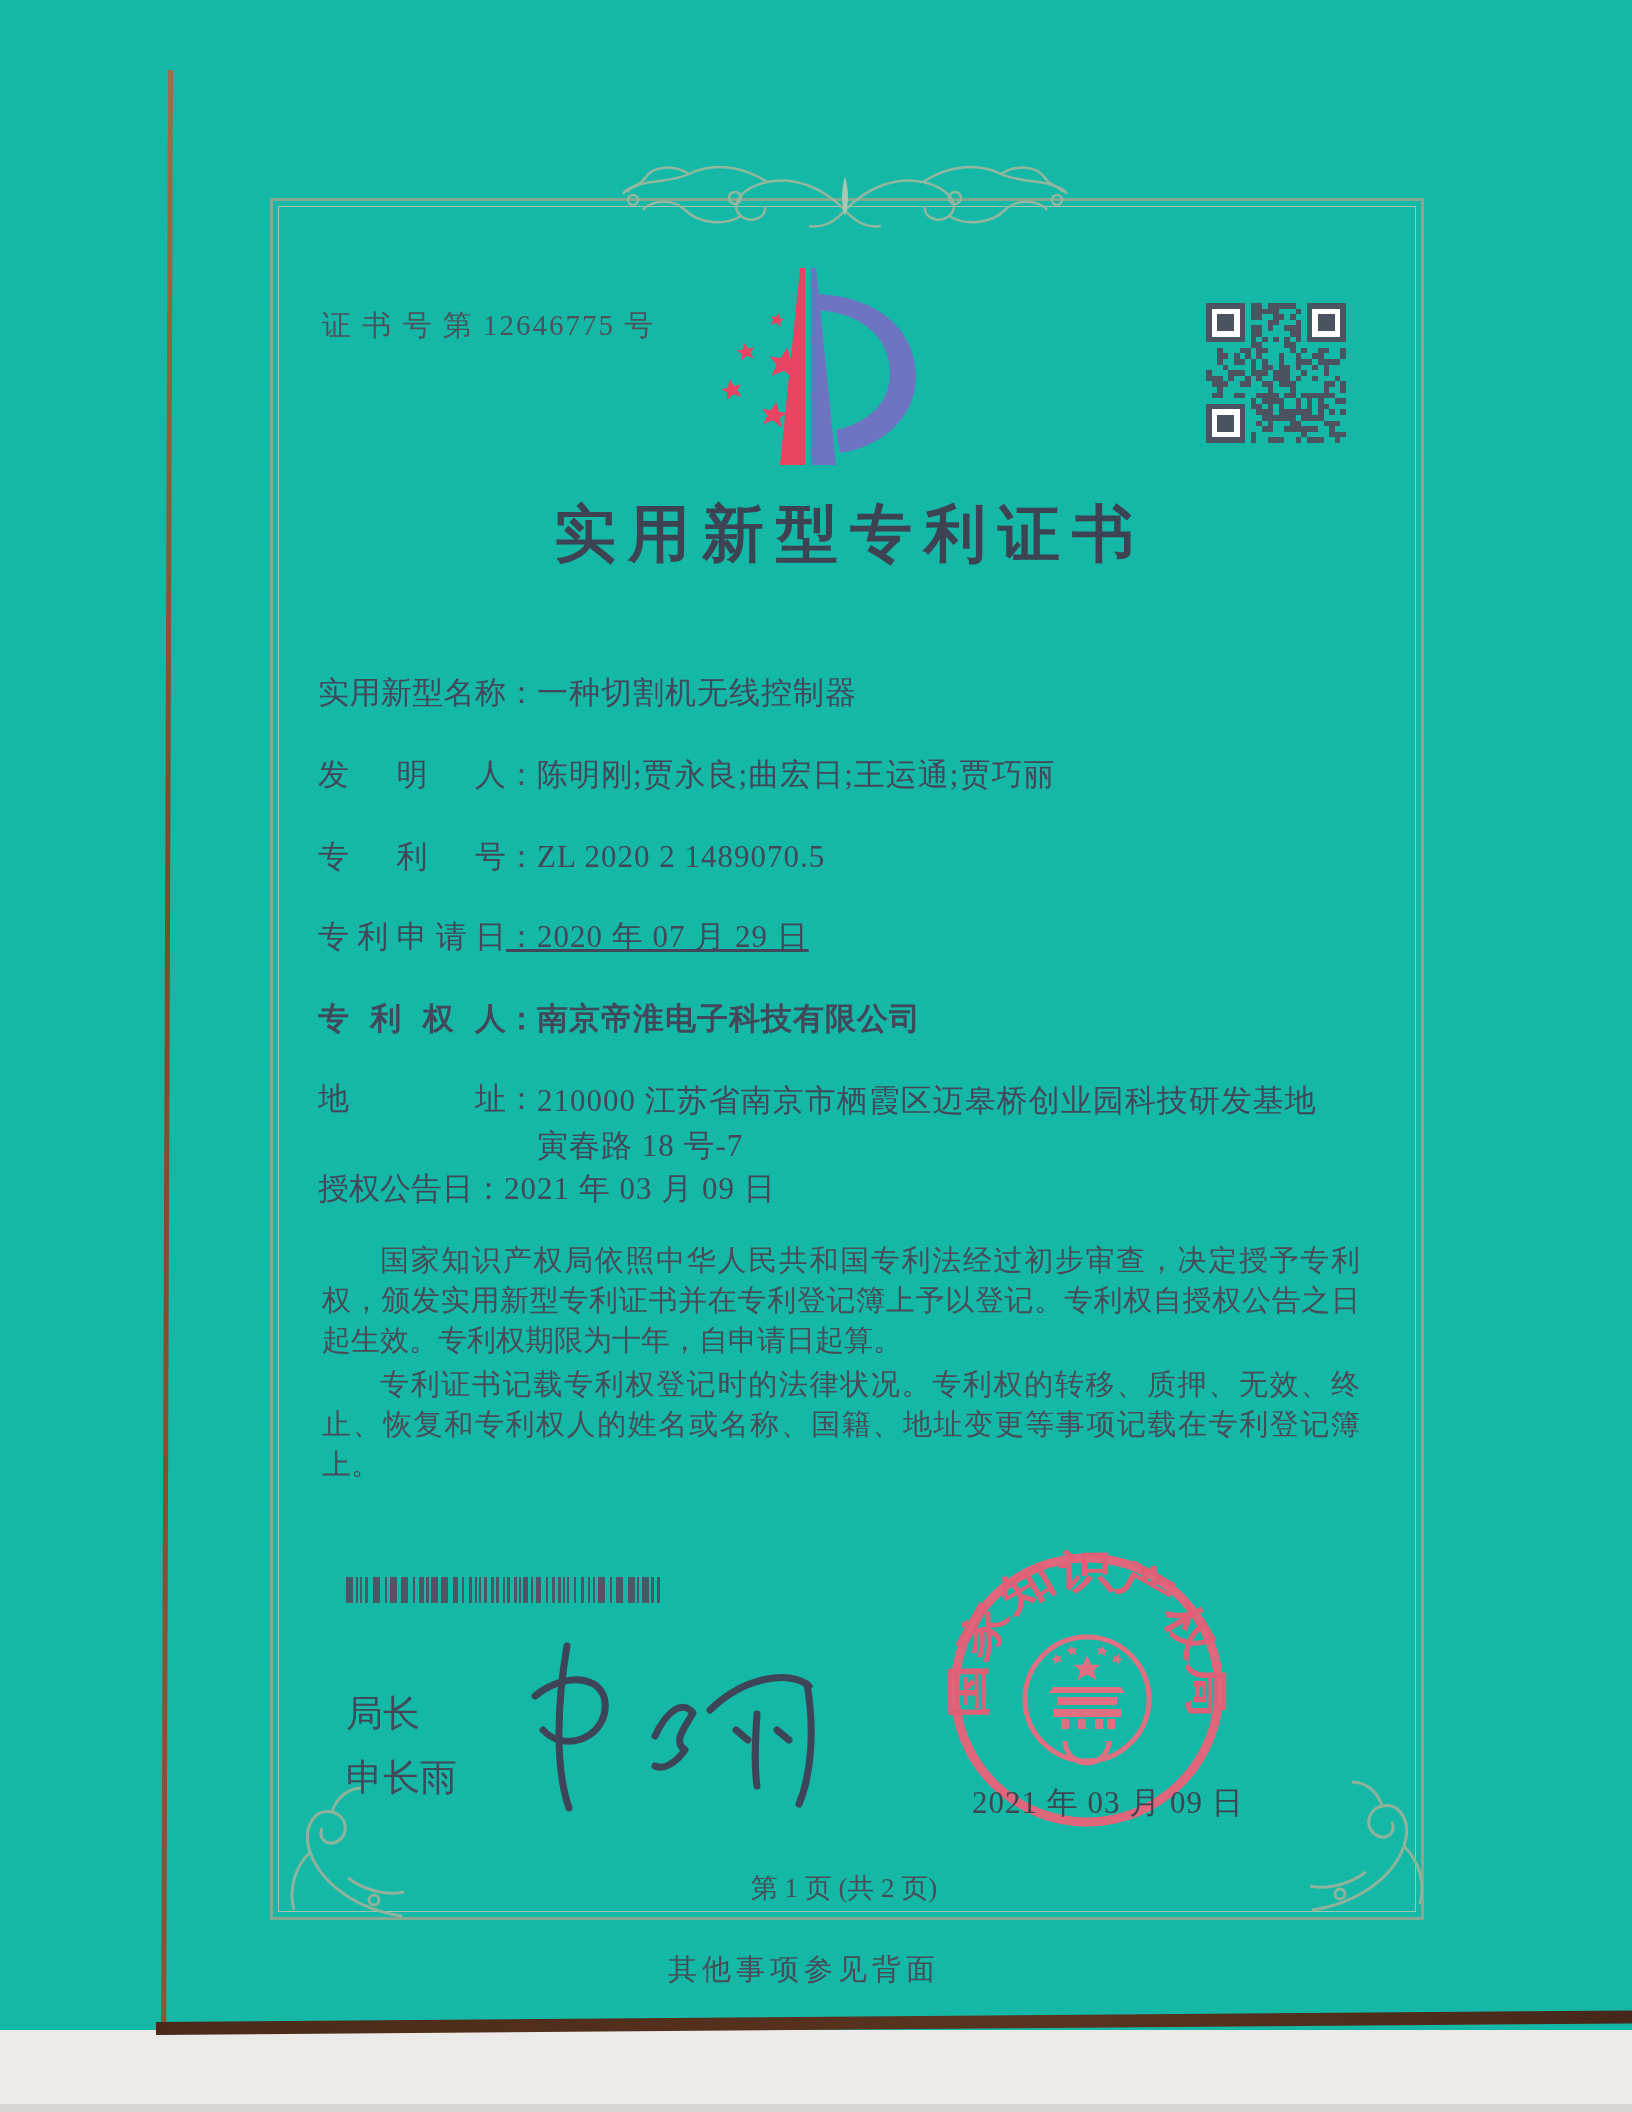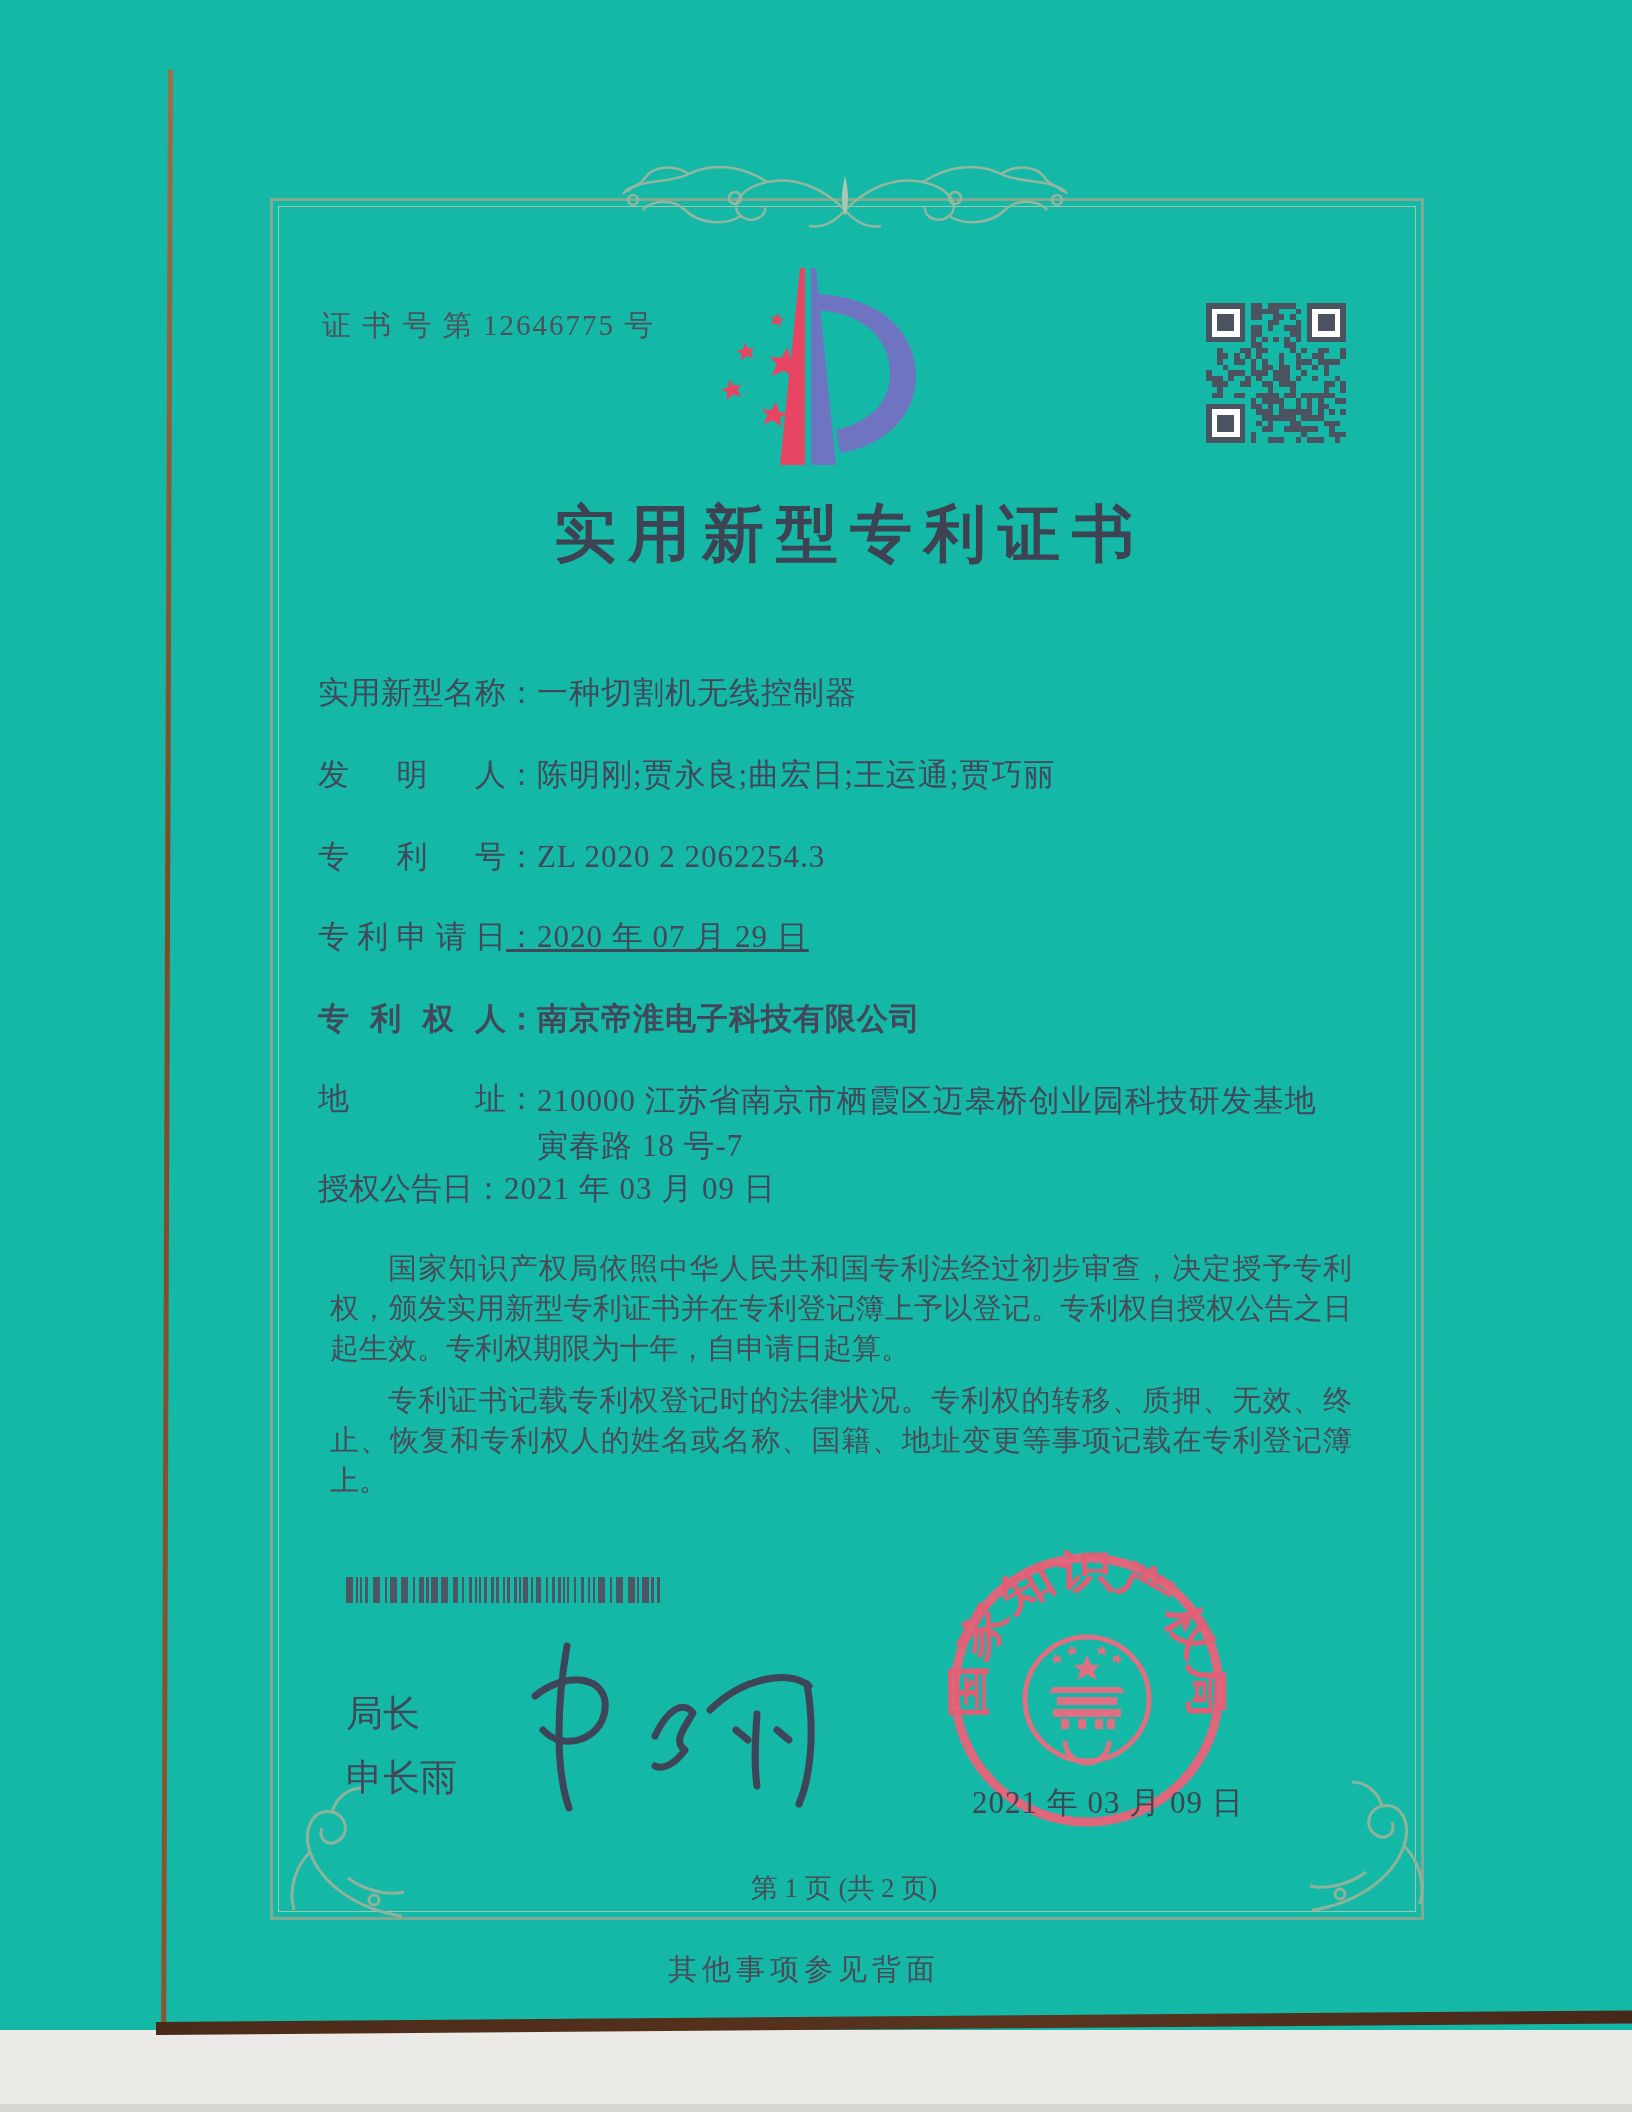--- a/index.html
+++ b/index.html
@@ -28,21 +28,21 @@
     font-size:62px;font-weight:700;letter-spacing:12px;text-indent:12px;color:#3d4352;}
 
   .frow{position:absolute;left:318px;font-size:31px;color:#42475a;white-space:nowrap;width:1070px;}
   .flabel{display:inline-block;width:188px;text-align:justify;text-align-last:justify;vertical-align:top;}
   .fvalue{letter-spacing:1px;}
   .addr-lines{display:inline-block;vertical-align:top;white-space:normal;line-height:45px;letter-spacing:1px;}
   .grant2{position:absolute;left:540px;top:0;}
 
   .paras{position:absolute;left:318px;top:1236px;width:1046px;font-size:29px;line-height:40px;
     text-align:justify;color:#474c58;}
-  .paras p{margin:12px;text-indent:2em;}
+  .paras p{margin:4px;text-indent:2em;}
 
   .signer{position:absolute;left:346px;top:1682px;font-size:37px;line-height:64px;color:#42475a;}
   .seal-date{position:absolute;left:972px;top:1782px;font-size:31px;letter-spacing:1px;color:#3f4450;z-index:8;white-space:nowrap;}
   .footer-page{position:absolute;left:270px;top:1870px;width:1148px;text-align:center;font-size:27px;color:#474c58;}
   .back-note{position:absolute;left:230px;top:1950px;width:1148px;text-align:center;font-size:29px;letter-spacing:5px;color:#474c58;}
 
   .abs{position:absolute;}
   svg{display:block;}
 </style>
 </head>
@@ -333,21 +333,21 @@
 
   <div class="title">实用新型专利证书</div>
 
   <div class="frow" style="top:672px;">
     <span class="flabel">实用新型名称</span><span>：</span><span class="fvalue">一种切割机无线控制器</span>
   </div>
   <div class="frow" style="top:754px;">
     <span class="flabel">发明人</span><span>：</span><span class="fvalue">陈明刚;贾永良;曲宏日;王运通;贾巧丽</span>
   </div>
   <div class="frow" style="top:836px;">
-    <span class="flabel">专利号</span><span>：</span><span class="fvalue">ZL 2020 2 2062254.3</span>
+    <span class="flabel">专利号</span><span>：</span><span class="fvalue">ZL 2020 2 1489070.5</span>
   </div>
   <div class="frow" style="top:916px;text-decoration:underline;">
     <span class="flabel">专利申请日</span><span>：</span><span class="fvalue">2020 年 07 月 29 日</span>
   </div>
   <div class="frow" style="top:998px;font-weight:bold;">
     <span class="flabel">专利权人</span><span>：</span><span class="fvalue">南京帝淮电子科技有限公司</span>
   </div>
   <div class="frow" style="top:1078px;">
     <span class="flabel">地址</span><span>：</span><span class="addr-lines"><span>210000 江苏省南京市栖霞区迈皋桥创业园科技研发基地</span><br><span>寅春路 18 号-7</span></span>
   </div>

